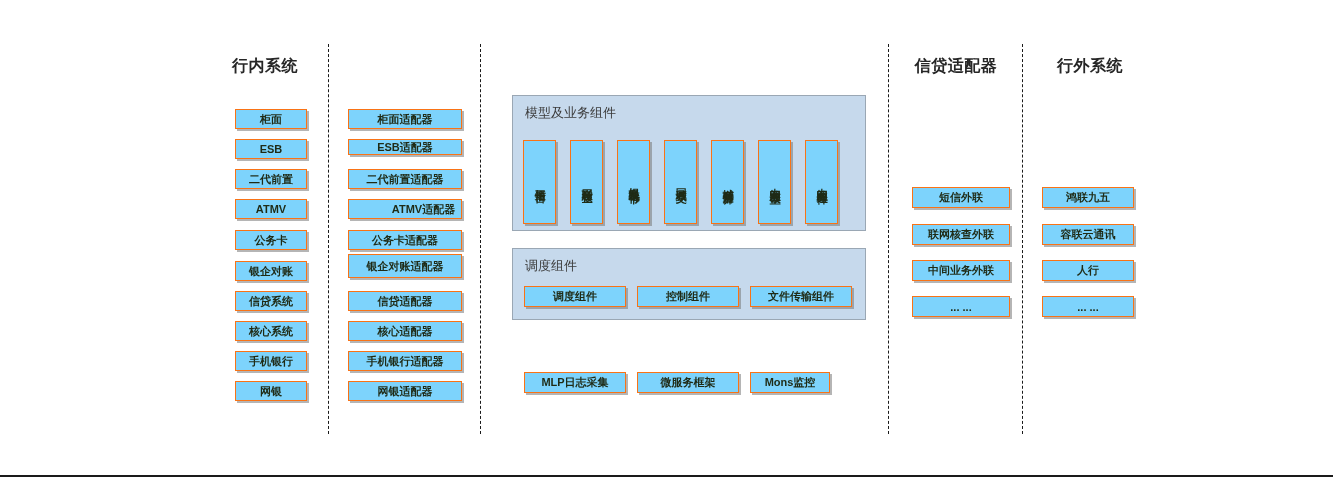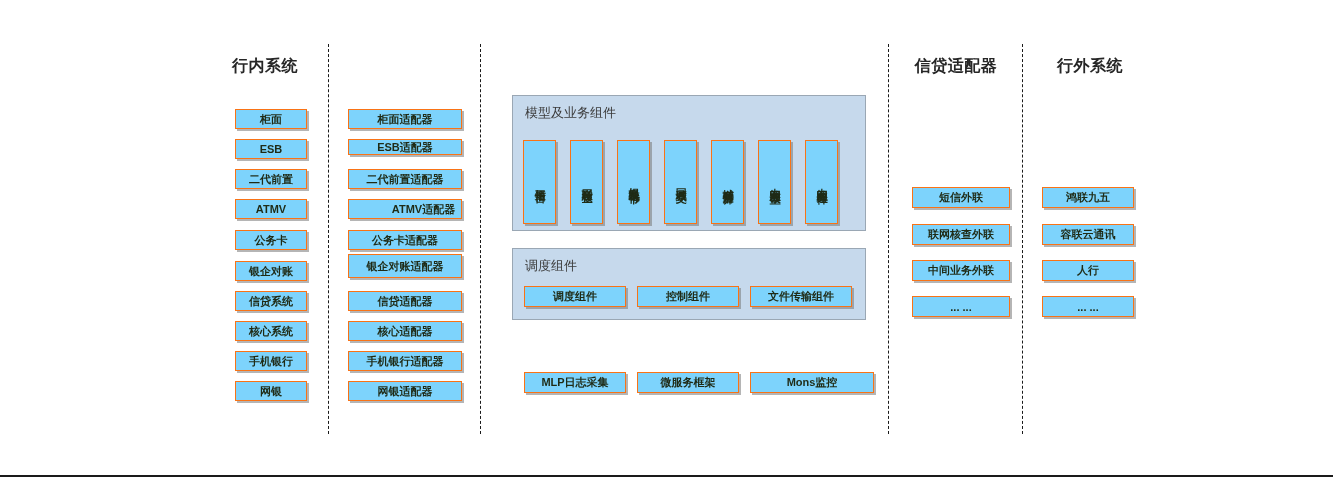--- a/index.html
+++ b/index.html
@@ -118,21 +118,21 @@
 
   <div class="abs panel" style="left:512px;top:248px;width:354px;height:72px;">
     <div class="panel-title">调度组件</div>
   </div>
   <div class="abs node" style="left:524px;top:286px;width:102px;height:21px;">调度组件</div>
   <div class="abs node" style="left:637px;top:286px;width:102px;height:21px;">控制组件</div>
   <div class="abs node" style="left:750px;top:286px;width:102px;height:21px;">文件传输组件</div>
 
   <div class="abs node" style="left:524px;top:372px;width:102px;height:21px;">MLP日志采集</div>
   <div class="abs node" style="left:637px;top:372px;width:102px;height:21px;">微服务框架</div>
-  <div class="abs node" style="left:750px;top:372px;width:124px;height:21px;">Mons监控</div>
+  <div class="abs node" style="left:750px;top:372px;width:80px;height:21px;">Mons监控</div>
 
   <div class="abs node" style="left:912px;top:187px;width:98px;height:21px;">短信外联</div>
   <div class="abs node" style="left:912px;top:224px;width:98px;height:21px;">联网核查外联</div>
   <div class="abs node" style="left:912px;top:260px;width:98px;height:21px;">中间业务外联</div>
   <div class="abs node" style="left:912px;top:296px;width:98px;height:21px;">... ...</div>
 
   <div class="abs node" style="left:1042px;top:187px;width:92px;height:21px;">鸿联九五</div>
   <div class="abs node" style="left:1042px;top:224px;width:92px;height:21px;">容联云通讯</div>
   <div class="abs node" style="left:1042px;top:260px;width:92px;height:21px;">人行</div>
   <div class="abs node" style="left:1042px;top:296px;width:92px;height:21px;">... ...</div>

